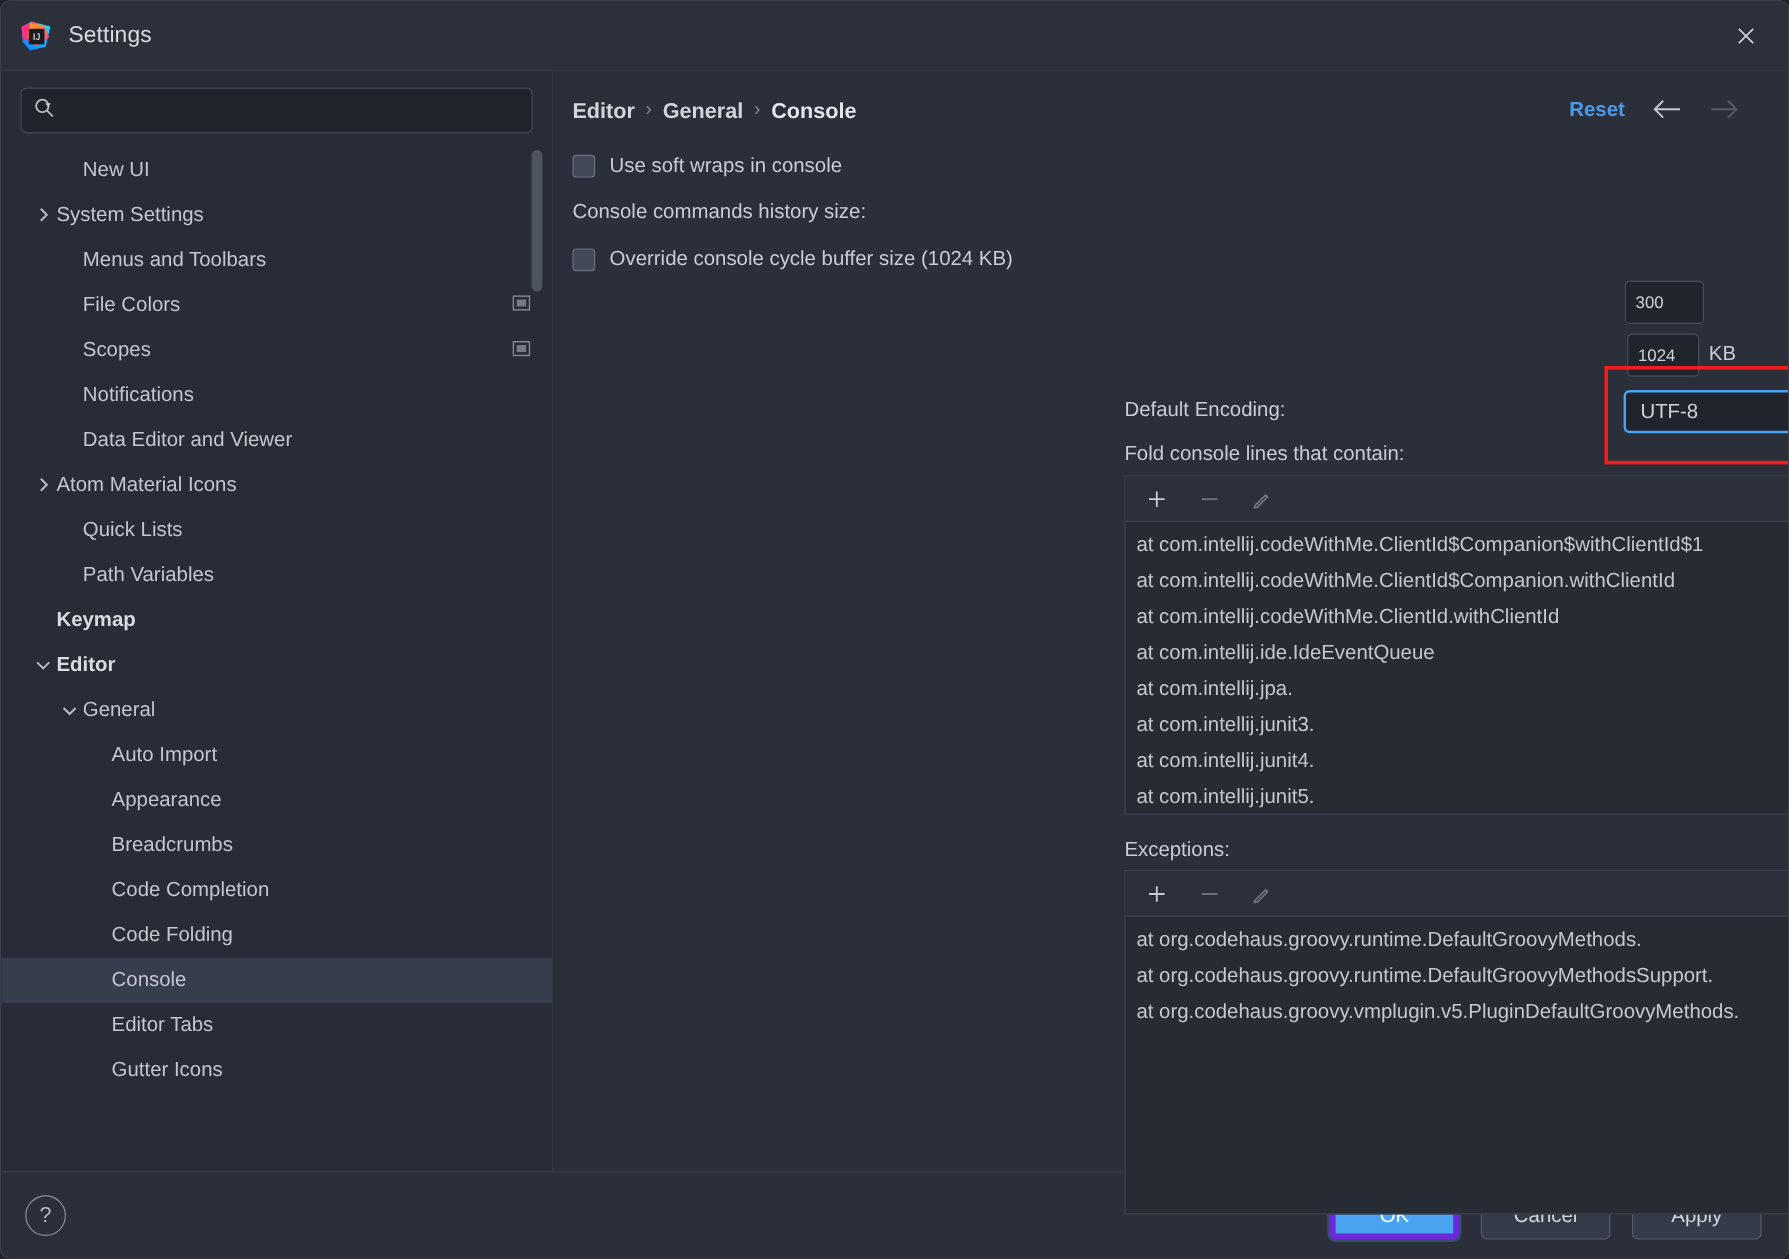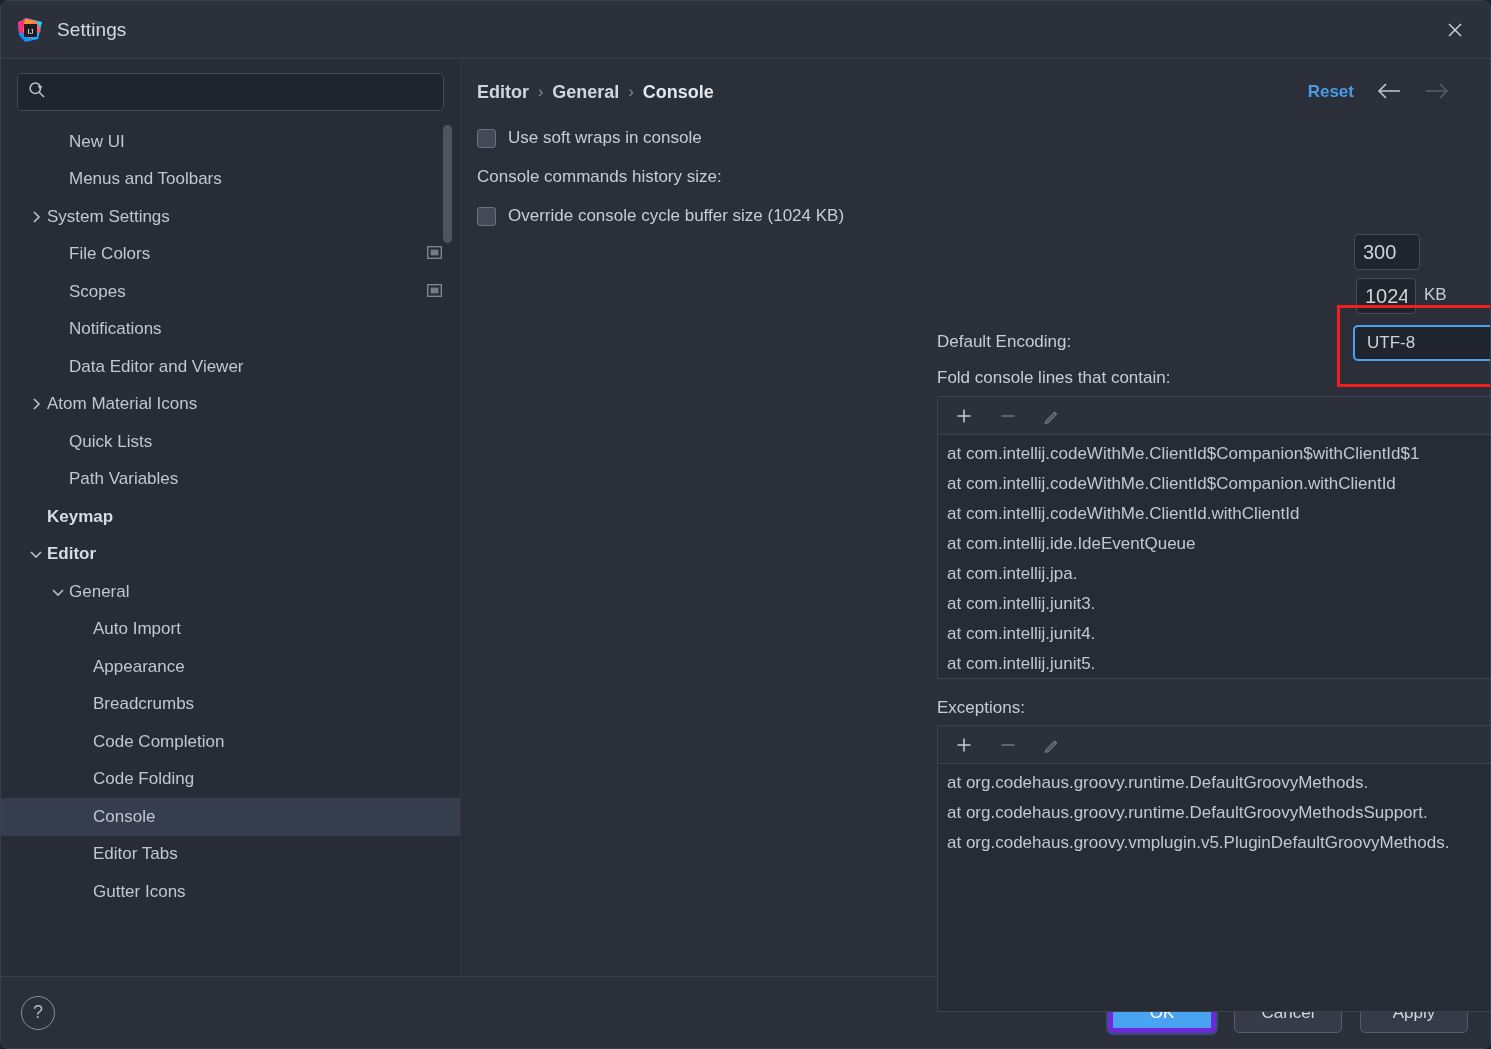--- a/index.html
+++ b/index.html
@@ -153,21 +153,21 @@
   .cb-label { font-size: 17px; color: #c9ccd4; }
 
   .field-label { font-size: 17px; color: #c9ccd4; }
 
   .num-input {
     height: 36px;
     background: #20242d;
     border: 1px solid #464c5a;
     border-radius: 4px;
     color: #cfd2d9;
-    font-size: 20px;
+    font-size: 14px;
     font-family: "Liberation Sans", sans-serif;
     padding: 0 8px;
     outline: none;
   }
   #history-input { width: 66px; position: absolute; left: 893px; top: 175px; }
   #buffer-input  { width: 60px; position: absolute; left: 895px; top: 219px; }
   #kb-unit { position: absolute; left: 963px; top: 226px; font-size: 17px; color: #c9ccd4; }
 
   
   #encoding-label { position: absolute; left: 476px; top: 273px; font-size: 17px; }
@@ -319,31 +319,31 @@
             </svg>
           </span>
           <input id="search-input" value="" placeholder="" style="">
         </div>
       </div>
       <div id="tree">
           <div class="tree-row ind1">
             <span class="tw"></span>
             <span class="tree-label">New UI</span>
           </div>
-          <div class="tree-row ind1">
-            <span class="tw"></span>
-            <span class="tree-label">Menus and Toolbars</span>
-          </div>
           <div class="tree-row ind0">
             <span class="tw">
               <svg width="14" height="14" viewBox="0 0 14 14">
                 <polyline points="5,2 10,7 5,12" fill="none" stroke="#b7bbc4" stroke-width="1.7"></polyline>
               </svg>
             </span>
             <span class="tree-label">System Settings</span>
+          </div>
+          <div class="tree-row ind1">
+            <span class="tw"></span>
+            <span class="tree-label">Menus and Toolbars</span>
           </div>
           <div class="tree-row ind1">
             <span class="tw"></span>
             <span class="tree-label">File Colors</span>
             <span class="tree-badge"><svg width="15" height="13" viewBox="0 0 15 13">
                 <rect x="0.7" y="0.7" width="13.6" height="11.6" fill="none" stroke="#8e94a0" stroke-width="1.3"></rect>
                 <rect x="3.6" y="3.6" width="7.8" height="5.8" fill="#7d838f"></rect>
               </svg></span>
           </div>
           <div class="tree-row ind1">

